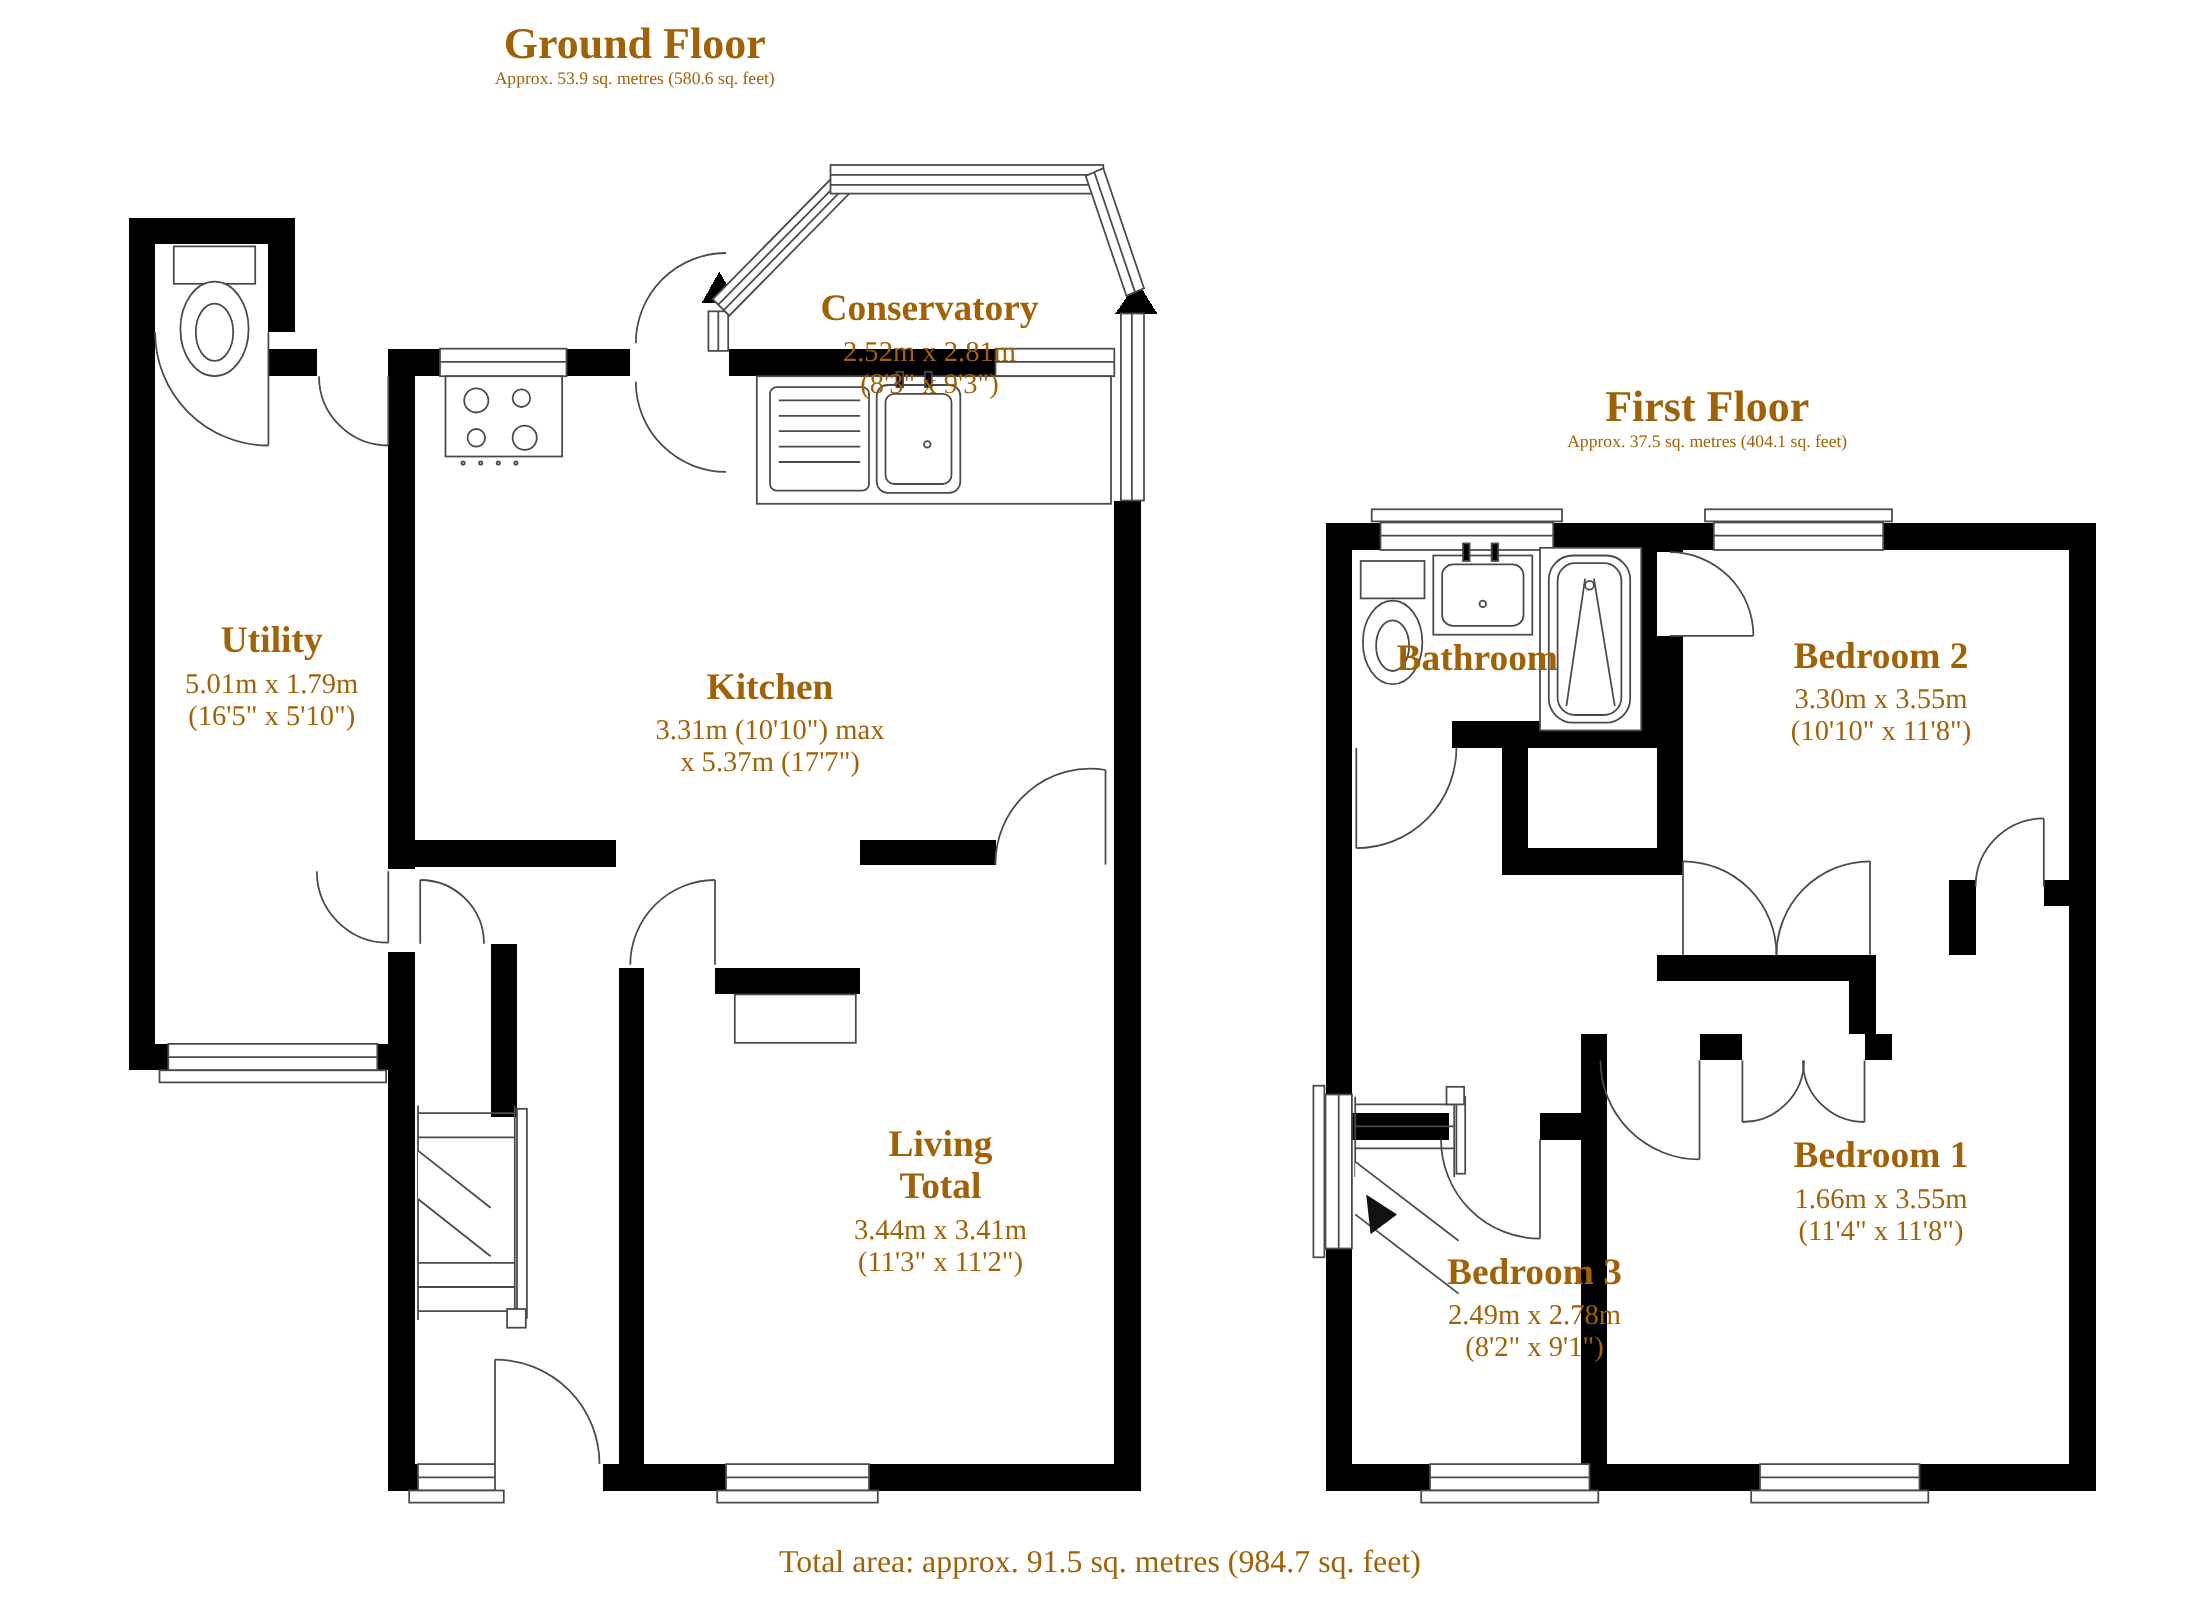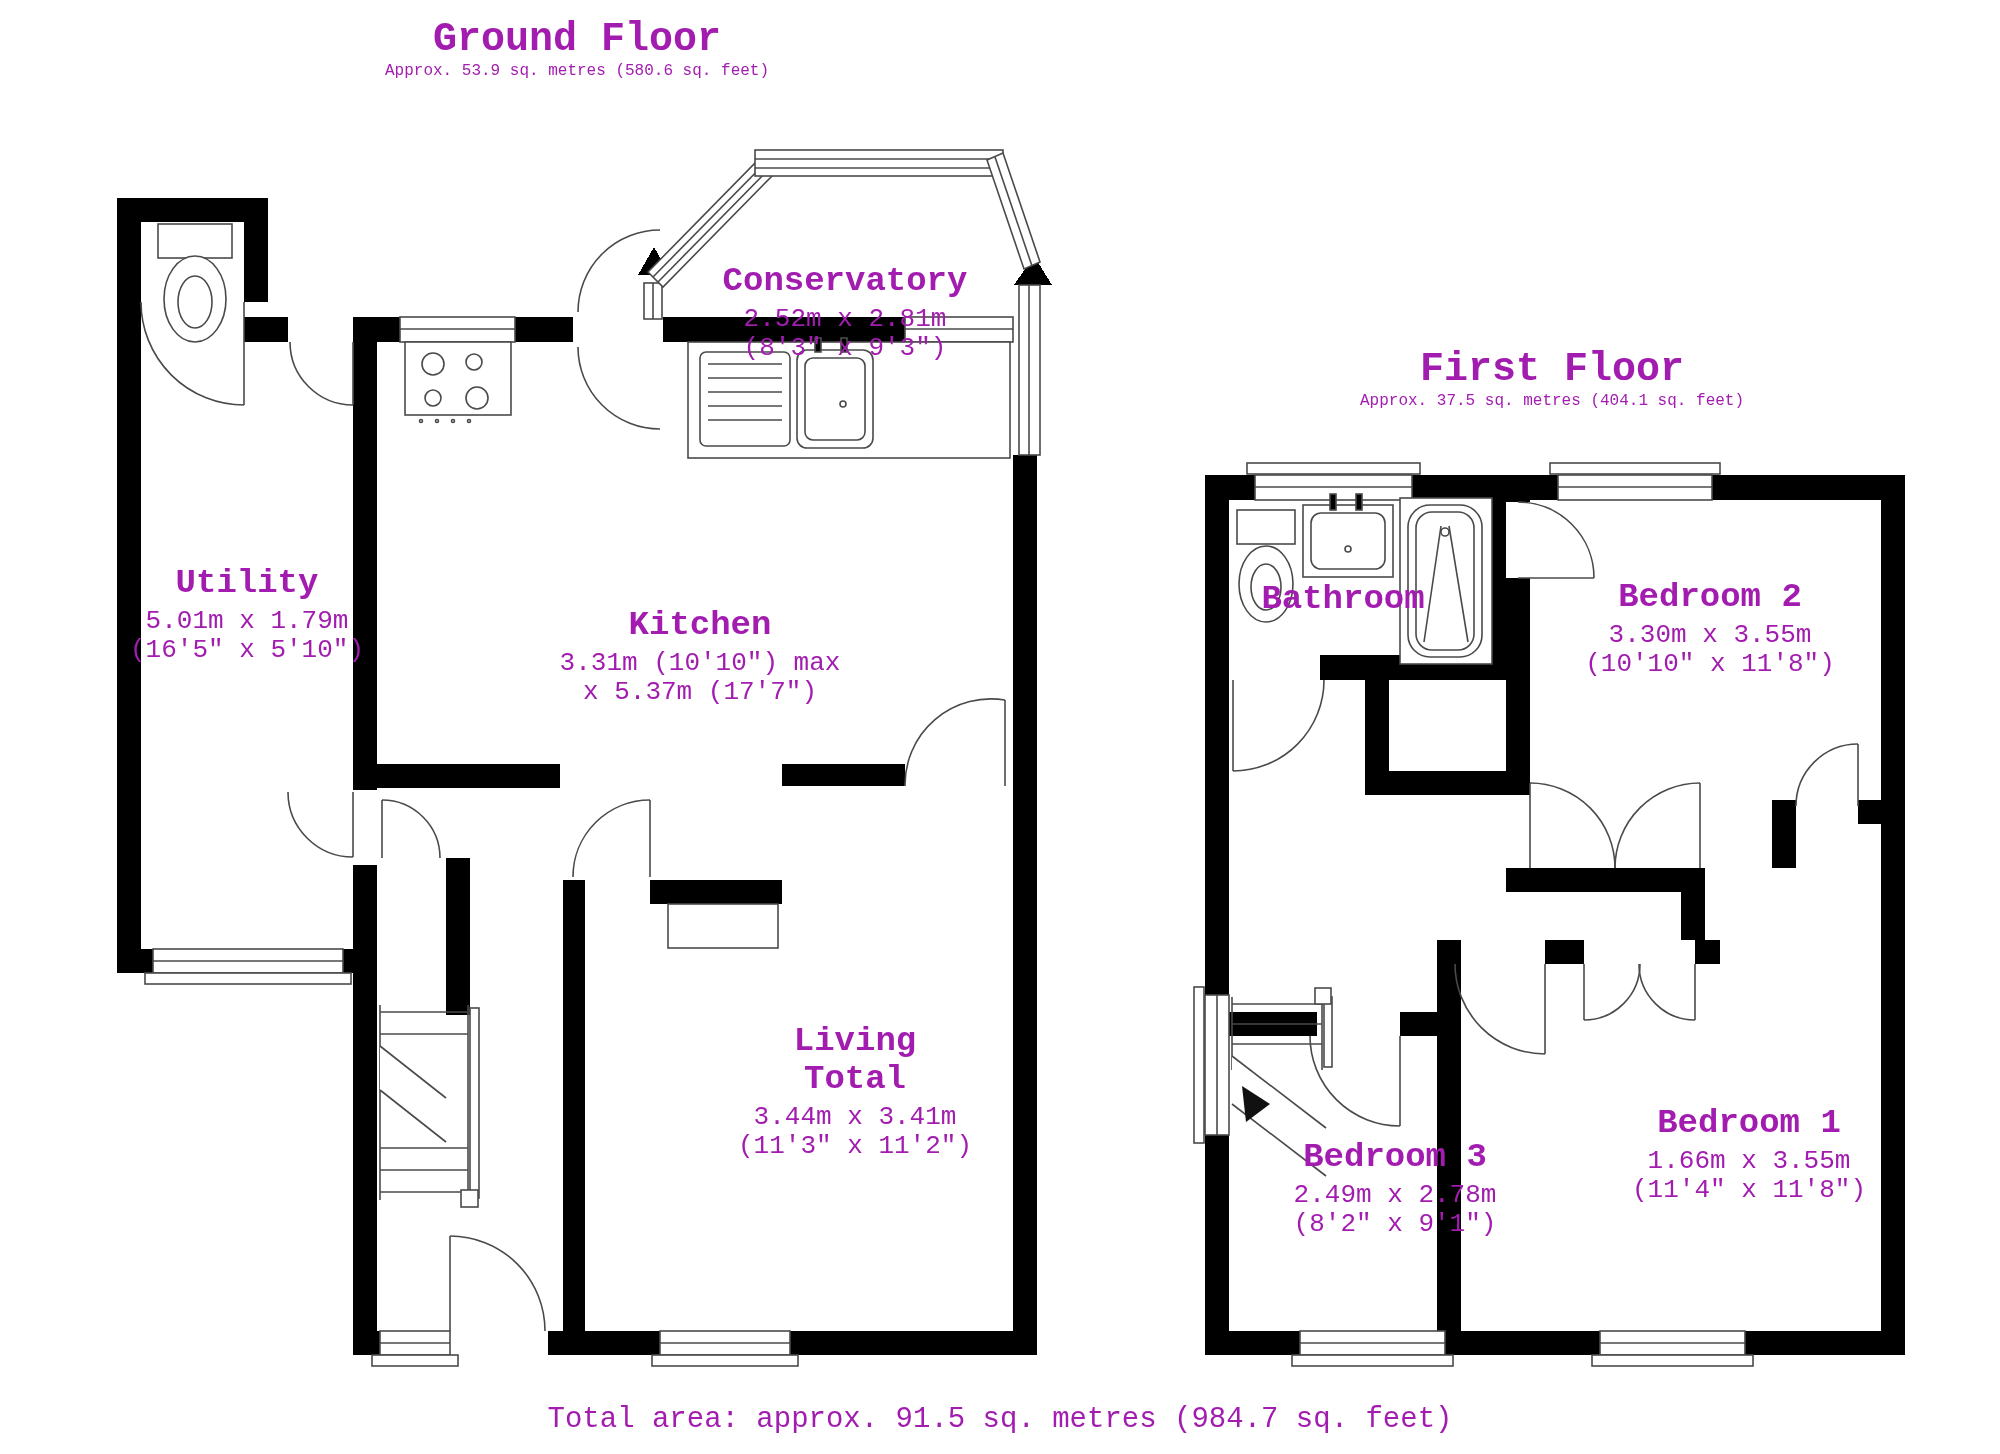--- a/index.html
+++ b/index.html
@@ -1,17 +1,17 @@
 <!DOCTYPE html>
 <html><head>
 <meta charset="utf-8">
 <style>
   html,body{margin:0;padding:0;background:#fff;}
   .page{position:relative;width:2000px;height:1454px;background:#ffffff;
-        font-family:Liberation Mono, monospace;color:#a21caf;overflow:hidden;}
+        font-family:Liberation Serif, serif;color:#a16207;overflow:hidden;}
   .plan-svg{position:absolute;left:0;top:0;width:2000px;height:1454px;}
   .lbl{position:absolute;transform:translateX(-50%);text-align:center;white-space:nowrap;line-height:1.12;}
   .floor-title{font-size:40px;font-weight:bold;}
   .floor-sub{font-size:16px;}
   .rname{font-size:34px;font-weight:bold;}
   .rdim{font-size:26px;}
   .rdim-first{margin-top:5px;}
   .total-line{font-size:29px;}
 </style>
 </head>
@@ -321,21 +321,21 @@
   <div class="lbl" style="left:1343px;top:580px;">
     <div class="rname">Bathroom</div>
   </div>
 
   <div class="lbl" style="left:1710px;top:578px;">
     <div class="rname">Bedroom 2</div>
     <div class="rdim rdim-first">3.30m x 3.55m</div>
     <div class="rdim">(10'10" x 11'8")</div>
   </div>
 
-  <div class="lbl" style="left:1710px;top:1104px;margin-left:39px;">
+  <div class="lbl" style="left:1710px;top:1032px;">
     <div class="rname">Bedroom 1</div>
     <div class="rdim rdim-first">1.66m x 3.55m</div>
     <div class="rdim">(11'4" x 11'8")</div>
   </div>
 
   <div class="lbl" style="left:1395px;top:1138px;">
     <div class="rname">Bedroom 3</div>
     <div class="rdim rdim-first">2.49m x 2.78m</div>
     <div class="rdim">(8'2" x 9'1")</div>
   </div>

